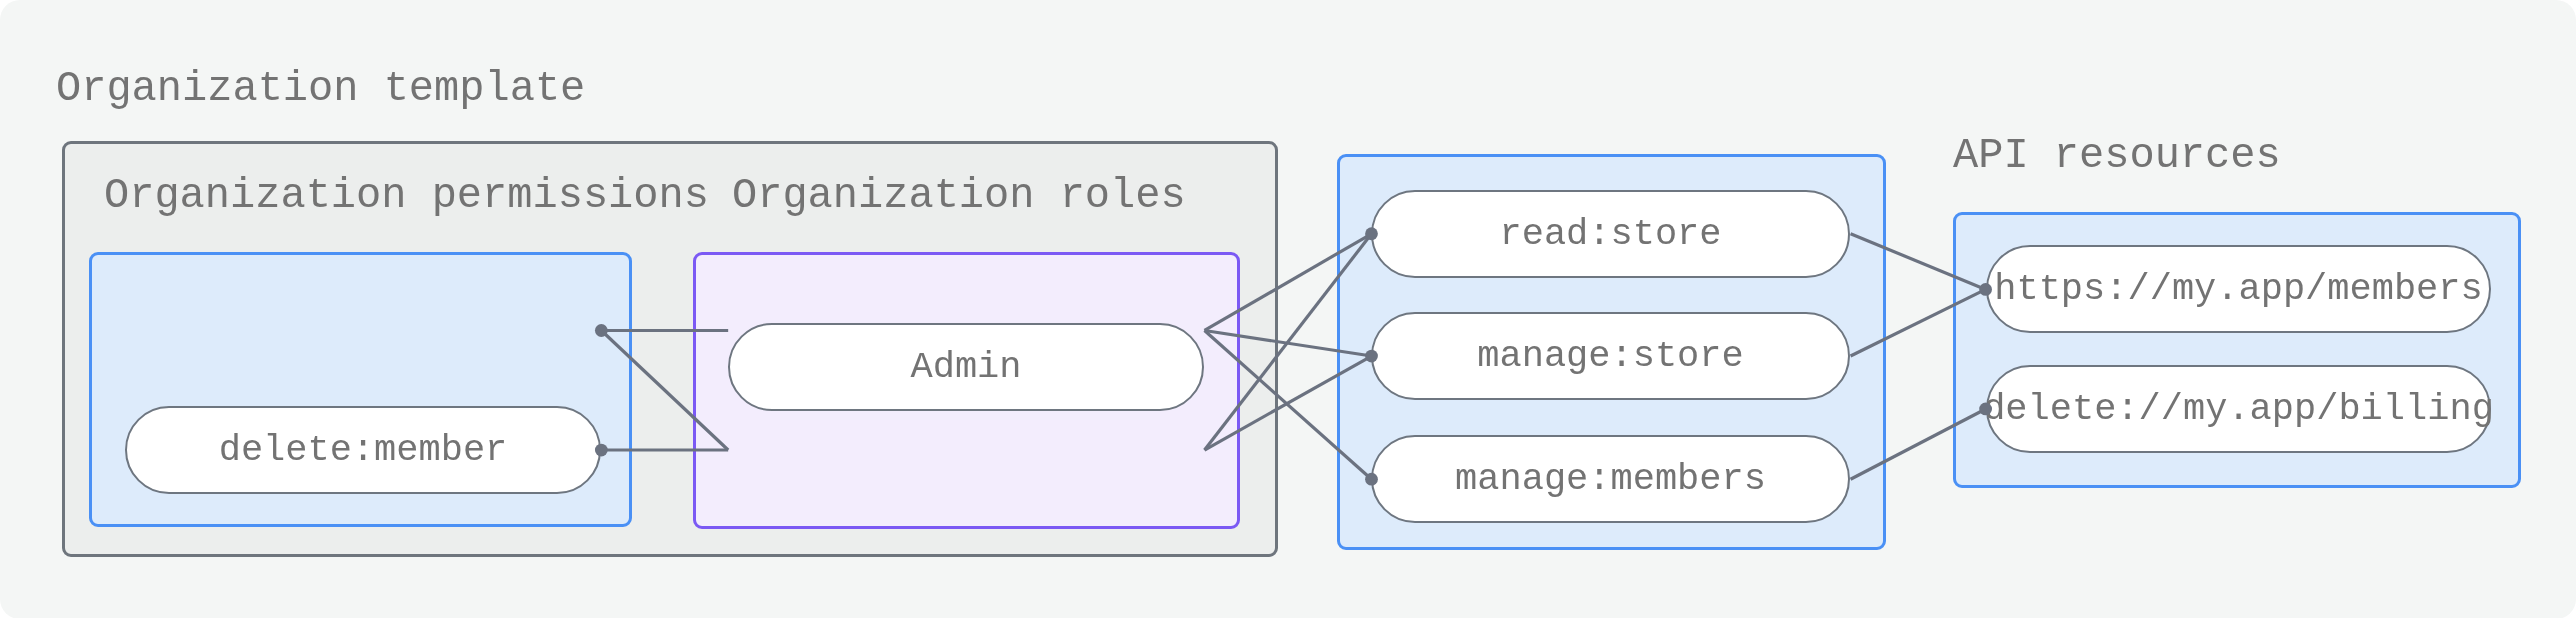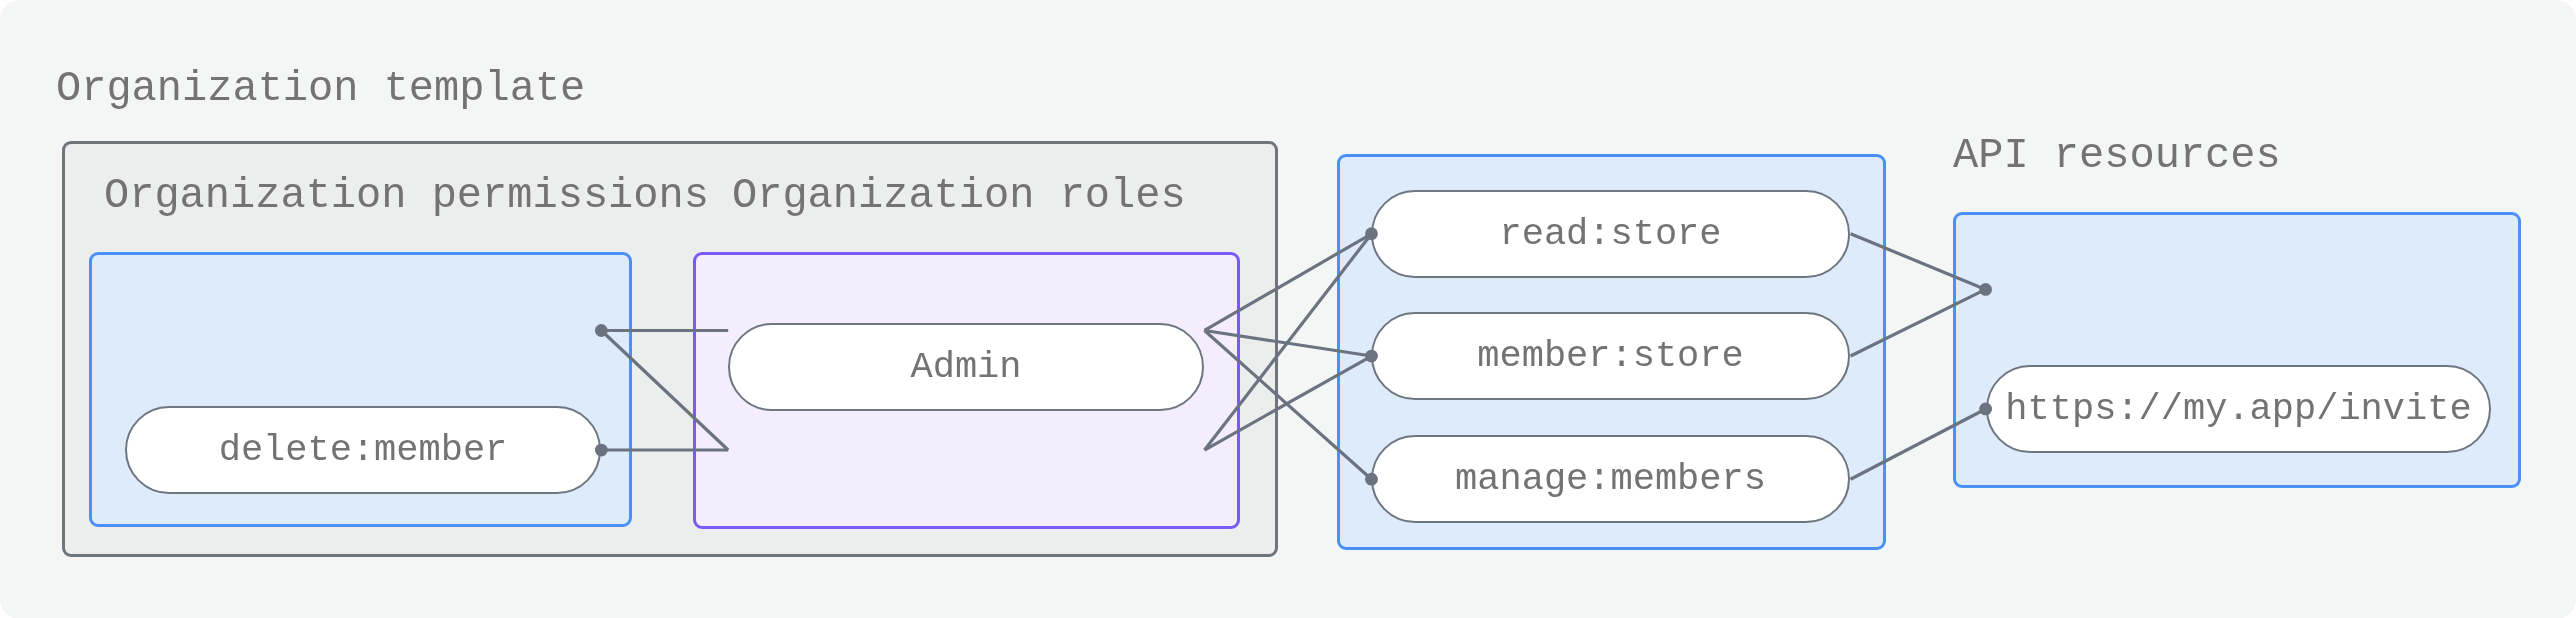--- a/index.html
+++ b/index.html
@@ -66,23 +66,24 @@
   <div class="box blue" style="left:1953px; top:212px; width:568px; height:276px;"></div>
 
   <div class="section-label" style="left:56px; top:66px;">Organization template</div>
   <div class="section-label" style="left:104px; top:173px;">Organization permissions</div>
   <div class="section-label" style="left:691px; top:173px;margin-left:41px;">Organization roles</div>
   <div class="section-label" style="left:1953px; top:133px;">API resources</div>
 
   <div class="pill" style="left:125px; top:406px; width:476px;">delete:member</div>
   <div class="pill" style="left:728px; top:287px; width:476px;margin-top:36px;">Admin</div>
   <div class="pill" style="left:1371px; top:190px; width:479px;">read:store</div>
-  <div class="pill" style="left:1371px; top:312px; width:479px;">member:store</div>
+  <div class="pill" style="left:1371px; top:312px; width:479px;">manage:store</div>
   <div class="pill" style="left:1371px; top:435px; width:479px;">manage:members</div>
-  <div class="pill" style="left:1986px; top:365px; width:505px;">https://my.app/invite</div>
+  <div class="pill" style="left:1986px; top:245px; width:505px;">https://my.app/members</div>
+  <div class="pill" style="left:1986px; top:365px; width:505px;">delete://my.app/billing</div>
 
   <svg class="edges" id="edges" width="2576" height="619" viewBox="0 0 2823 678">
       <line x1="659" y1="362" x2="798" y2="362" class="edge-line"></line>
       <line x1="659" y1="362" x2="798" y2="493" class="edge-line"></line>
       <line x1="659" y1="493" x2="798" y2="493" class="edge-line"></line>
       <line x1="1320" y1="362" x2="1503" y2="256" class="edge-line"></line>
       <line x1="1320" y1="362" x2="1503" y2="390" class="edge-line"></line>
       <line x1="1320" y1="362" x2="1503" y2="525" class="edge-line"></line>
       <line x1="1320" y1="493" x2="1503" y2="256" class="edge-line"></line>
       <line x1="1320" y1="493" x2="1503" y2="390" class="edge-line"></line>

